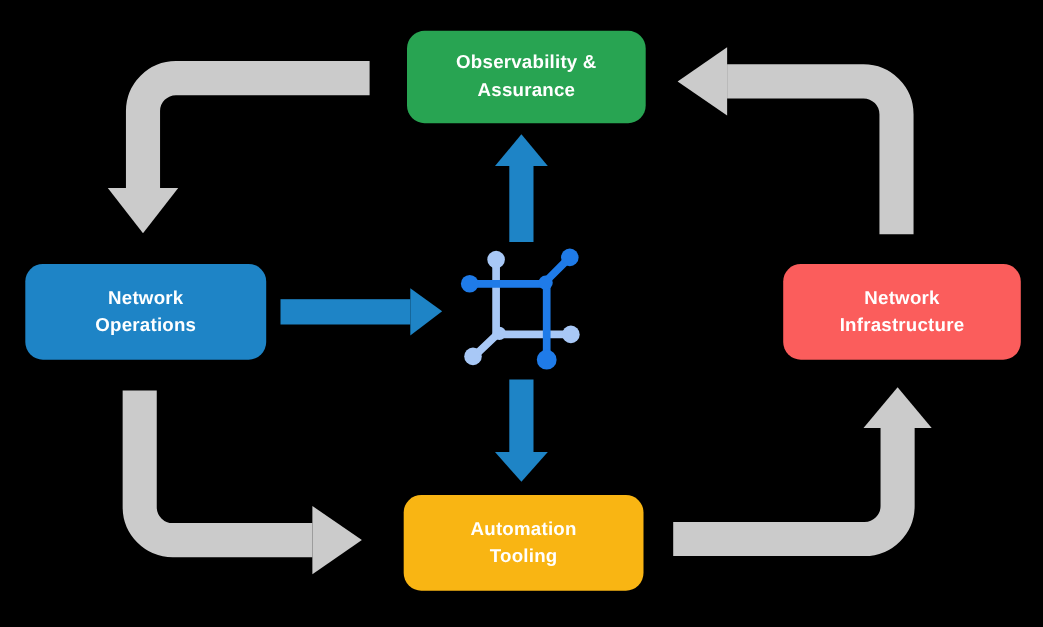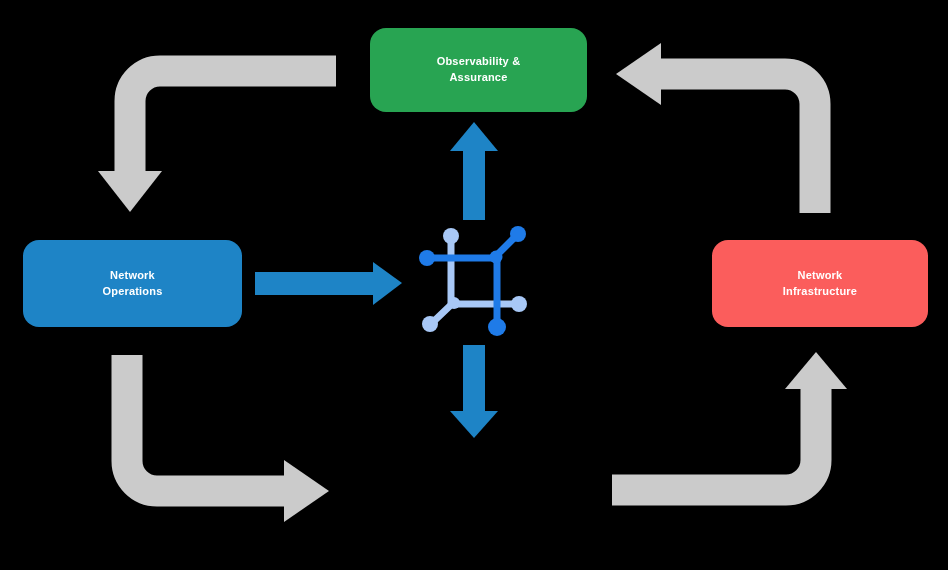--- a/index.html
+++ b/index.html
@@ -2,21 +2,21 @@
 <html><head>
 <meta charset="utf-8">
 <style>
   html,body{margin:0;padding:0;background:#000;}
   .canvas{
     position:relative;width:948px;height:570px;background:#000000;overflow:hidden;
     font-family:"Liberation Sans", sans-serif;
   }
   .node{
     position:absolute;display:flex;align-items:center;justify-content:center;
-    text-align:center;color:#ffffff;font-weight:bold;font-size:11px;
+    text-align:center;color:#ffffff;font-weight:bold;font-size:17px;
     line-height:1.45;border-radius:16px;white-space:pre-line;letter-spacing:.2px;
   }
   .node-observability{left:370px;top:28px;width:217px;height:84px;background:#28a452;}
   .node-operations{left:23px;top:240px;width:219px;height:87px;background:#1e84c6;}
   .node-infrastructure{left:712px;top:240px;width:216px;height:87px;background:#fb5d5c;}
   .node-automation{left:367px;top:450px;width:218px;height:87px;background:#f9b513;}
   .overlay{position:absolute;left:0;top:0;width:948px;height:570px;display:block;}
 </style>
 </head>
 <body>
@@ -86,14 +86,16 @@
 
   <div class="node node-observability">Observability &amp;
 Assurance</div>
 
   <div class="node node-operations">Network
 Operations</div>
 
   <div class="node node-infrastructure">Network
 Infrastructure</div>
 
+  <div class="node node-automation">Automation
+Tooling</div>
 
 </div>
 
 </body></html>

